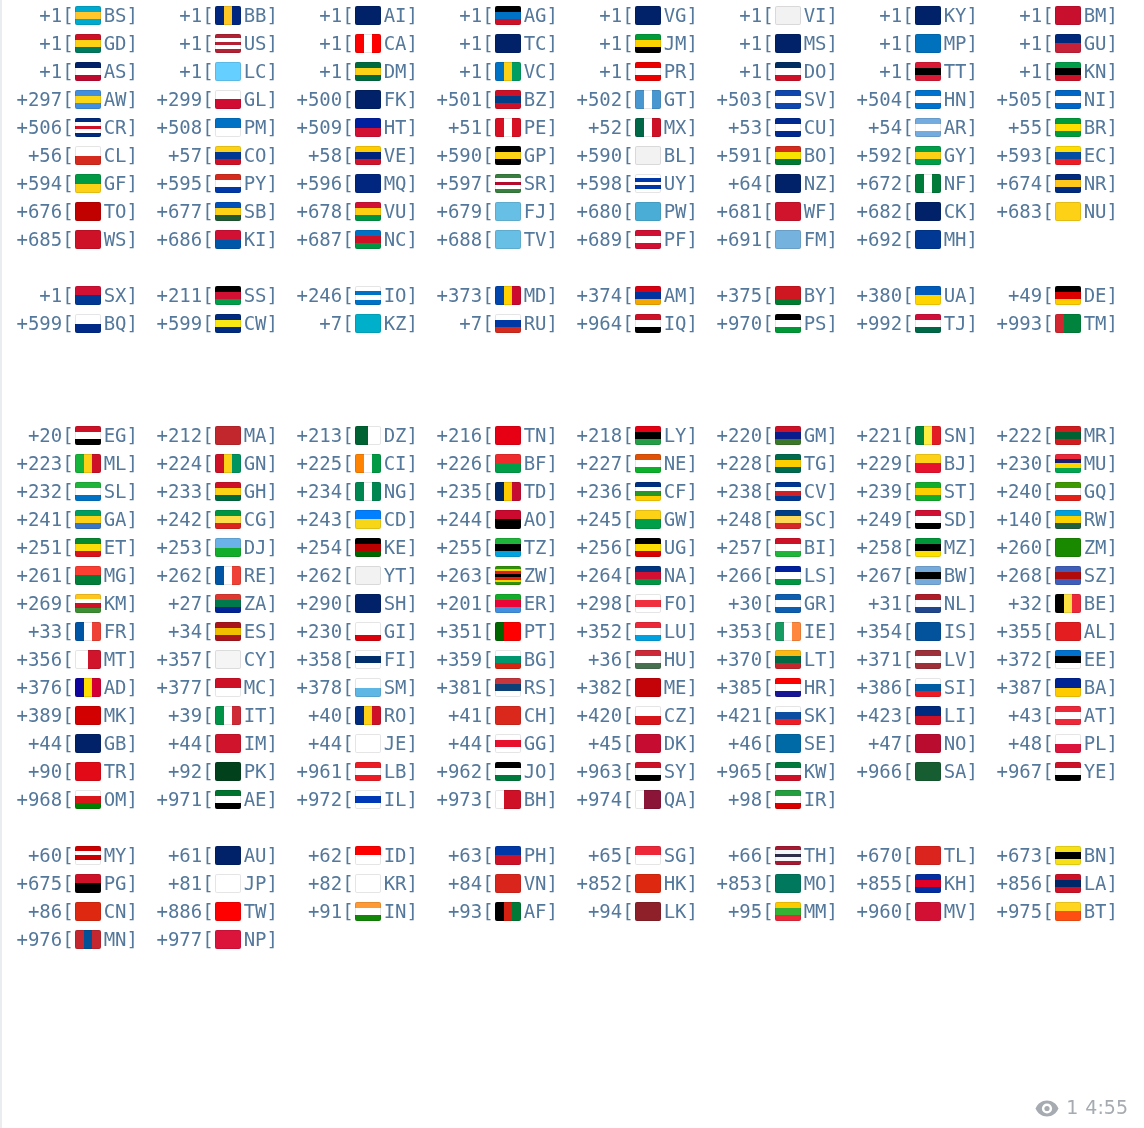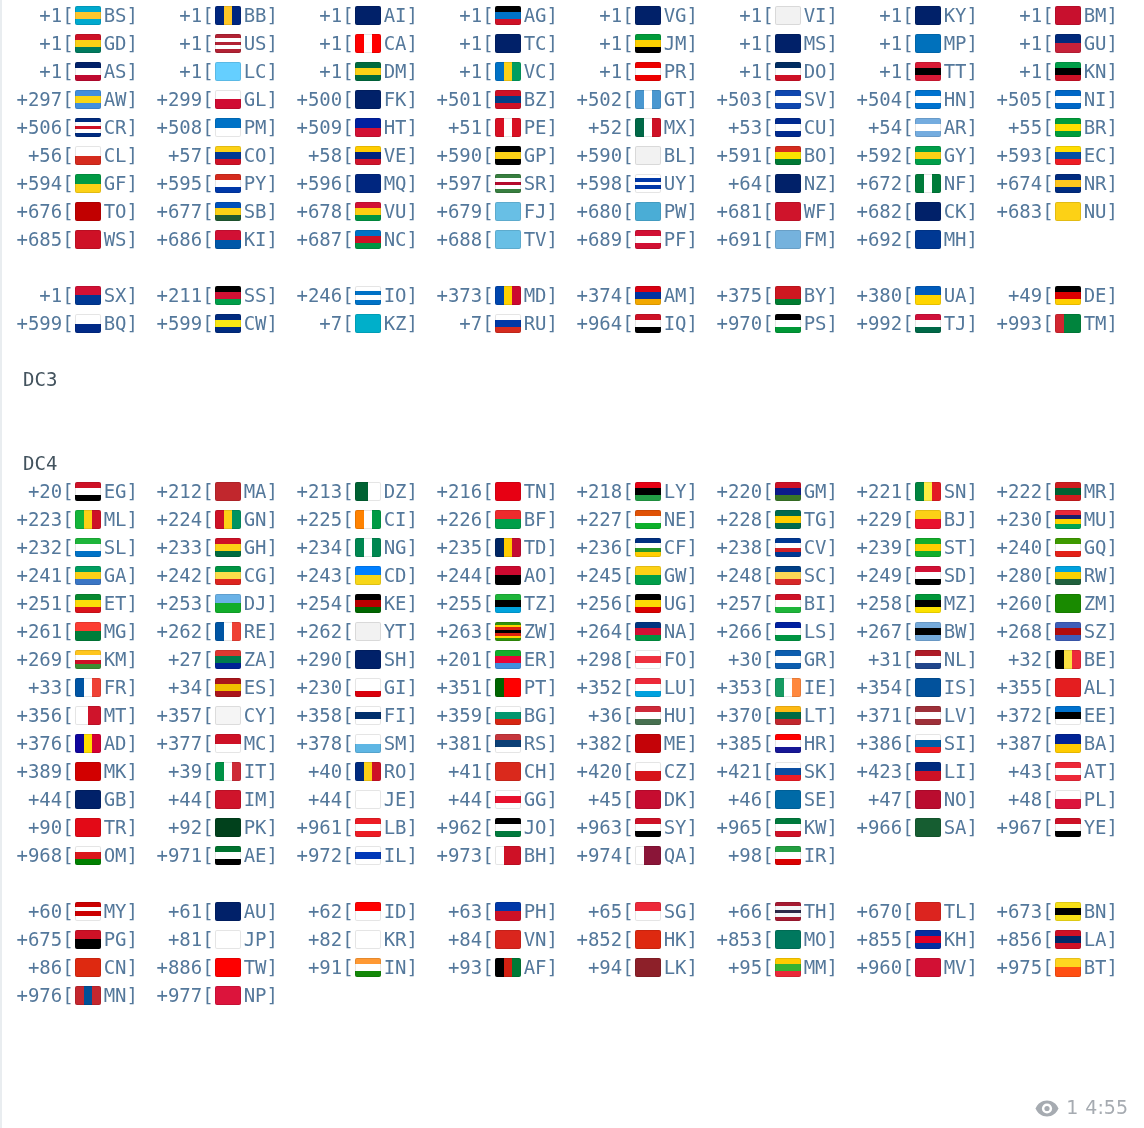--- a/index.html
+++ b/index.html
@@ -156,25 +156,23 @@
         <span class="cell"><span>+599[</span><span class="flag" style="background: linear-gradient(rgb(0, 43, 127) 0%, rgb(0, 43, 127) 33.33%, rgb(249, 232, 20) 33.33%, rgb(249, 232, 20) 66.67%, rgb(0, 43, 127) 66.67%, rgb(0, 43, 127) 100%);"></span><span>CW]</span></span>
         <span class="cell"><span>+7[</span><span class="flag" style="background: rgb(0, 175, 202);"></span><span>KZ]</span></span>
         <span class="cell"><span>+7[</span><span class="flag" style="background: linear-gradient(rgb(255, 255, 255) 0%, rgb(255, 255, 255) 33.33%, rgb(0, 57, 166) 33.33%, rgb(0, 57, 166) 66.67%, rgb(213, 43, 30) 66.67%, rgb(213, 43, 30) 100%);"></span><span>RU]</span></span>
         <span class="cell"><span>+964[</span><span class="flag" style="background: linear-gradient(rgb(206, 17, 38) 0%, rgb(206, 17, 38) 33.33%, rgb(255, 255, 255) 33.33%, rgb(255, 255, 255) 66.67%, rgb(0, 0, 0) 66.67%, rgb(0, 0, 0) 100%);"></span><span>IQ]</span></span>
         <span class="cell"><span>+970[</span><span class="flag" style="background: linear-gradient(rgb(0, 0, 0) 0%, rgb(0, 0, 0) 33.33%, rgb(255, 255, 255) 33.33%, rgb(255, 255, 255) 66.67%, rgb(0, 151, 54) 66.67%, rgb(0, 151, 54) 100%);"></span><span>PS]</span></span>
         <span class="cell"><span>+992[</span><span class="flag" style="background: linear-gradient(rgb(208, 16, 58) 0%, rgb(208, 16, 58) 33.33%, rgb(255, 255, 255) 33.33%, rgb(255, 255, 255) 66.67%, rgb(0, 104, 71) 66.67%, rgb(0, 104, 71) 100%);"></span><span>TJ]</span></span>
         <span class="cell"><span>+993[</span><span class="flag" style="background: linear-gradient(to right, rgb(210, 38, 48) 0%, rgb(210, 38, 48) 33.33%, rgb(0, 132, 61) 33.33%, rgb(0, 132, 61) 66.67%, rgb(0, 132, 61) 66.67%, rgb(0, 132, 61) 100%);"></span><span>TM]</span></span>
       </div>
     </div>
     <div class="section">
-      <div class="section-header">DC3</div>
       <div class="row"></div>
     </div>
     <div class="section">
-      <div class="section-header">DC4</div>
       <div class="row">
         <span class="cell"><span>+20[</span><span class="flag" style="background: linear-gradient(rgb(206, 17, 38) 0%, rgb(206, 17, 38) 33.33%, rgb(255, 255, 255) 33.33%, rgb(255, 255, 255) 66.67%, rgb(0, 0, 0) 66.67%, rgb(0, 0, 0) 100%);"></span><span>EG]</span></span>
         <span class="cell"><span>+212[</span><span class="flag" style="background: rgb(193, 39, 45);"></span><span>MA]</span></span>
         <span class="cell"><span>+213[</span><span class="flag" style="background: linear-gradient(to right, rgb(0, 98, 51) 0%, rgb(0, 98, 51) 50%, rgb(255, 255, 255) 50%, rgb(255, 255, 255) 100%);"></span><span>DZ]</span></span>
         <span class="cell"><span>+216[</span><span class="flag" style="background: rgb(231, 0, 19);"></span><span>TN]</span></span>
         <span class="cell"><span>+218[</span><span class="flag" style="background: linear-gradient(rgb(231, 0, 19) 0%, rgb(231, 0, 19) 33.33%, rgb(0, 0, 0) 33.33%, rgb(0, 0, 0) 66.67%, rgb(35, 158, 70) 66.67%, rgb(35, 158, 70) 100%);"></span><span>LY]</span></span>
         <span class="cell"><span>+220[</span><span class="flag" style="background: linear-gradient(rgb(206, 17, 38) 0%, rgb(206, 17, 38) 33.33%, rgb(12, 28, 140) 33.33%, rgb(12, 28, 140) 66.67%, rgb(58, 119, 40) 66.67%, rgb(58, 119, 40) 100%);"></span><span>GM]</span></span>
         <span class="cell"><span>+221[</span><span class="flag" style="background: linear-gradient(to right, rgb(0, 133, 63) 0%, rgb(0, 133, 63) 33.33%, rgb(253, 239, 66) 33.33%, rgb(253, 239, 66) 66.67%, rgb(227, 27, 35) 66.67%, rgb(227, 27, 35) 100%);"></span><span>SN]</span></span>
         <span class="cell"><span>+222[</span><span class="flag" style="background: linear-gradient(rgb(208, 28, 31) 0%, rgb(208, 28, 31) 33.33%, rgb(0, 98, 51) 33.33%, rgb(0, 98, 51) 66.67%, rgb(208, 28, 31) 66.67%, rgb(208, 28, 31) 100%);"></span><span>MR]</span></span>
       </div>
@@ -199,21 +197,21 @@
         <span class="cell"><span>+240[</span><span class="flag" style="background: linear-gradient(rgb(62, 154, 0) 0%, rgb(62, 154, 0) 33.33%, rgb(255, 255, 255) 33.33%, rgb(255, 255, 255) 66.67%, rgb(227, 33, 24) 66.67%, rgb(227, 33, 24) 100%);"></span><span>GQ]</span></span>
       </div>
       <div class="row">
         <span class="cell"><span>+241[</span><span class="flag" style="background: linear-gradient(rgb(0, 158, 96) 0%, rgb(0, 158, 96) 33.33%, rgb(252, 209, 22) 33.33%, rgb(252, 209, 22) 66.67%, rgb(58, 117, 196) 66.67%, rgb(58, 117, 196) 100%);"></span><span>GA]</span></span>
         <span class="cell"><span>+242[</span><span class="flag" style="background: linear-gradient(rgb(0, 149, 67) 0%, rgb(0, 149, 67) 33.33%, rgb(251, 222, 74) 33.33%, rgb(251, 222, 74) 66.67%, rgb(220, 36, 31) 66.67%, rgb(220, 36, 31) 100%);"></span><span>CG]</span></span>
         <span class="cell"><span>+243[</span><span class="flag" style="background: linear-gradient(rgb(0, 127, 255) 0%, rgb(0, 127, 255) 50%, rgb(247, 214, 24) 50%, rgb(247, 214, 24) 100%);"></span><span>CD]</span></span>
         <span class="cell"><span>+244[</span><span class="flag" style="background: linear-gradient(rgb(204, 9, 47) 0%, rgb(204, 9, 47) 50%, rgb(0, 0, 0) 50%, rgb(0, 0, 0) 100%);"></span><span>AO]</span></span>
         <span class="cell"><span>+245[</span><span class="flag" style="background: linear-gradient(rgb(252, 209, 22) 0%, rgb(252, 209, 22) 50%, rgb(0, 158, 73) 50%, rgb(0, 158, 73) 100%);"></span><span>GW]</span></span>
         <span class="cell"><span>+248[</span><span class="flag" style="background: linear-gradient(rgb(0, 63, 135) 0%, rgb(0, 63, 135) 33.33%, rgb(252, 216, 86) 33.33%, rgb(252, 216, 86) 66.67%, rgb(214, 40, 40) 66.67%, rgb(214, 40, 40) 100%);"></span><span>SC]</span></span>
         <span class="cell"><span>+249[</span><span class="flag" style="background: linear-gradient(rgb(210, 16, 52) 0%, rgb(210, 16, 52) 33.33%, rgb(255, 255, 255) 33.33%, rgb(255, 255, 255) 66.67%, rgb(0, 0, 0) 66.67%, rgb(0, 0, 0) 100%);"></span><span>SD]</span></span>
-        <span class="cell"><span>+280[</span><span class="flag" style="background: linear-gradient(rgb(0, 161, 222) 0%, rgb(0, 161, 222) 33.33%, rgb(250, 210, 1) 33.33%, rgb(250, 210, 1) 66.67%, rgb(32, 96, 61) 66.67%, rgb(32, 96, 61) 100%);"></span><span>RW]</span></span>
+        <span class="cell"><span>+140[</span><span class="flag" style="background: linear-gradient(rgb(0, 161, 222) 0%, rgb(0, 161, 222) 33.33%, rgb(250, 210, 1) 33.33%, rgb(250, 210, 1) 66.67%, rgb(32, 96, 61) 66.67%, rgb(32, 96, 61) 100%);"></span><span>RW]</span></span>
       </div>
       <div class="row">
         <span class="cell"><span>+251[</span><span class="flag" style="background: linear-gradient(rgb(7, 137, 48) 0%, rgb(7, 137, 48) 33.33%, rgb(252, 221, 9) 33.33%, rgb(252, 221, 9) 66.67%, rgb(218, 18, 26) 66.67%, rgb(218, 18, 26) 100%);"></span><span>ET]</span></span>
         <span class="cell"><span>+253[</span><span class="flag" style="background: linear-gradient(rgb(106, 178, 231) 0%, rgb(106, 178, 231) 50%, rgb(18, 173, 43) 50%, rgb(18, 173, 43) 100%);"></span><span>DJ]</span></span>
         <span class="cell"><span>+254[</span><span class="flag" style="background: linear-gradient(rgb(0, 0, 0) 0%, rgb(0, 0, 0) 33.33%, rgb(187, 0, 0) 33.33%, rgb(187, 0, 0) 66.67%, rgb(0, 102, 0) 66.67%, rgb(0, 102, 0) 100%);"></span><span>KE]</span></span>
         <span class="cell"><span>+255[</span><span class="flag" style="background: linear-gradient(rgb(30, 181, 58) 0%, rgb(30, 181, 58) 33.33%, rgb(0, 0, 0) 33.33%, rgb(0, 0, 0) 66.67%, rgb(0, 163, 221) 66.67%, rgb(0, 163, 221) 100%);"></span><span>TZ]</span></span>
         <span class="cell"><span>+256[</span><span class="flag" style="background: linear-gradient(rgb(0, 0, 0) 0%, rgb(0, 0, 0) 33.33%, rgb(252, 220, 4) 33.33%, rgb(252, 220, 4) 66.67%, rgb(217, 0, 0) 66.67%, rgb(217, 0, 0) 100%);"></span><span>UG]</span></span>
         <span class="cell"><span>+257[</span><span class="flag" style="background: linear-gradient(rgb(206, 17, 38) 0%, rgb(206, 17, 38) 33.33%, rgb(255, 255, 255) 33.33%, rgb(255, 255, 255) 66.67%, rgb(30, 181, 58) 66.67%, rgb(30, 181, 58) 100%);"></span><span>BI]</span></span>
         <span class="cell"><span>+258[</span><span class="flag" style="background: linear-gradient(rgb(0, 151, 57) 0%, rgb(0, 151, 57) 33.33%, rgb(0, 0, 0) 33.33%, rgb(0, 0, 0) 66.67%, rgb(252, 225, 0) 66.67%, rgb(252, 225, 0) 100%);"></span><span>MZ]</span></span>
         <span class="cell"><span>+260[</span><span class="flag" style="background: rgb(25, 138, 0);"></span><span>ZM]</span></span>

